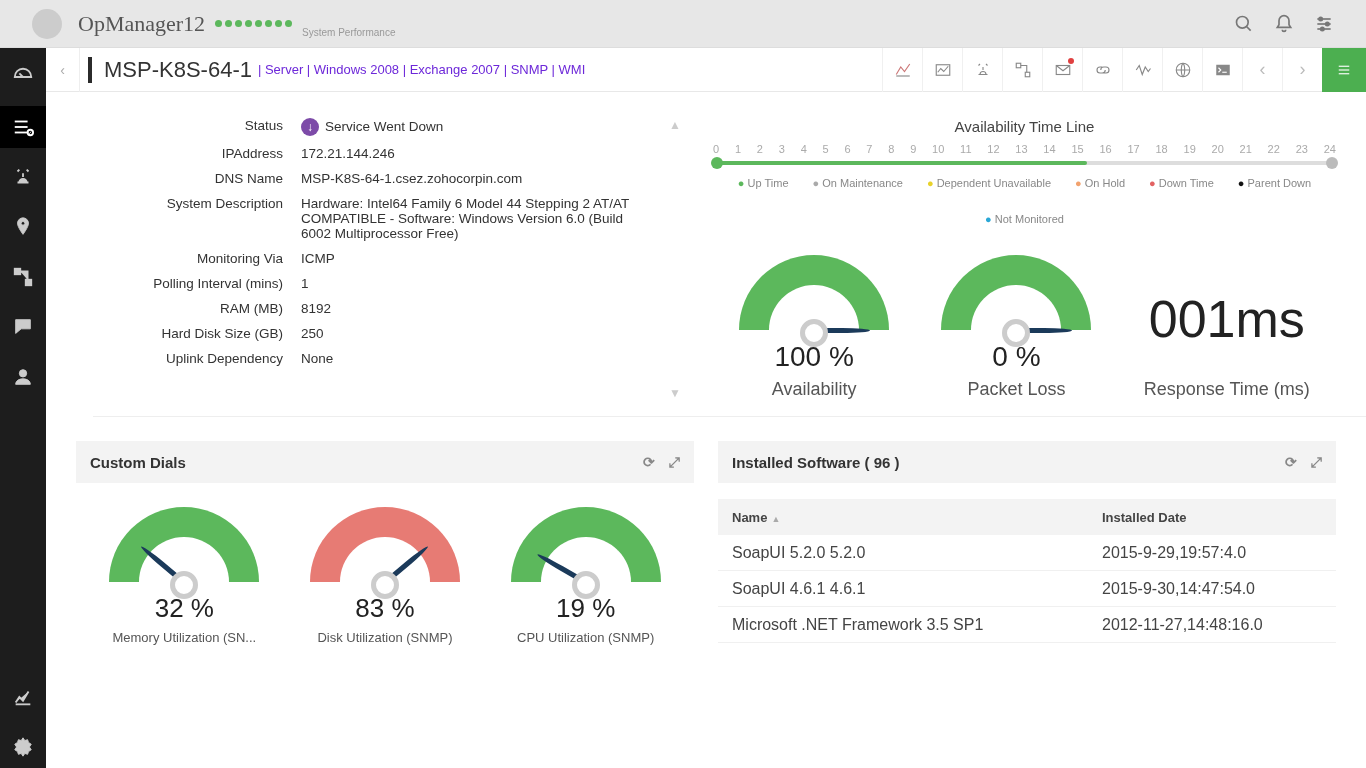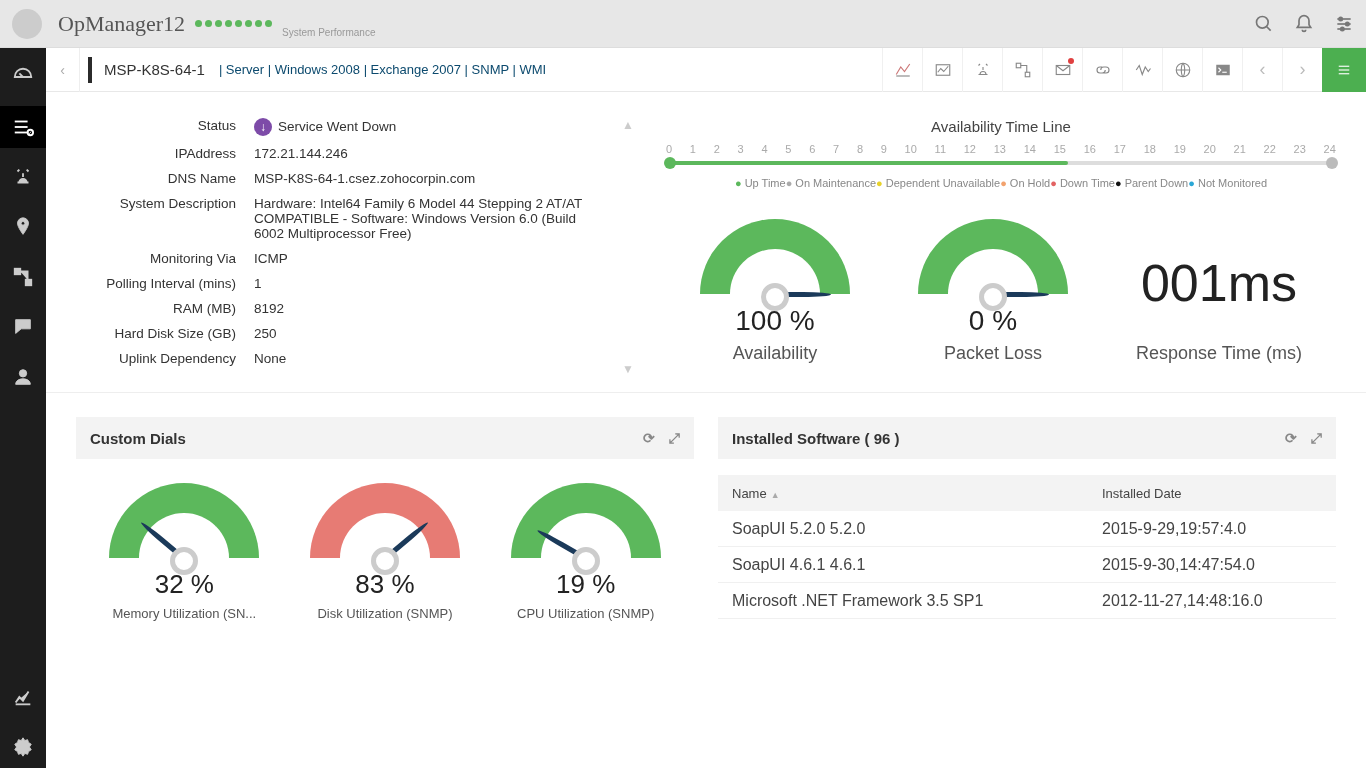--- a/index.html
+++ b/index.html
@@ -1,60 +1,60 @@
 <!DOCTYPE html>
 <html><head>
 <meta charset="utf-8">
 <style>
 * { margin:0; padding:0; box-sizing:border-box; font-family:"Segoe UI",Arial,sans-serif; }
 body { background:#f5f5f5; width:1366px; height:768px; overflow:hidden; }
-.topbar { height:48px; background:#e7e7e7; display:flex; align-items:center; padding:0 12px; border-bottom:1px solid #ddd; }
+.topbar { height:48px; background:#e7e7e7; display:flex; align-items:center; padding:0 32px; border-bottom:1px solid #ddd; }
 .avatar { width:30px; height:30px; border-radius:50%; background:#ccc; margin-right:16px; }
 .prodname { font-family:Georgia,serif; font-size:22px; color:#555; font-weight:400; }
 .dots { display:inline-flex; gap:3px; margin-left:10px; vertical-align:middle; }
 .dots span { width:7px; height:7px; border-radius:50%; background:#5cb85c; }
 .sysperf { font-size:10px; color:#999; margin-left:10px; margin-top:18px; }
 .topright { margin-left:auto; display:flex; gap:20px; color:#777; font-size:18px; }
 .topright svg { width:20px; height:20px; cursor:pointer; }
 
 .leftnav { position:absolute; left:0; top:48px; bottom:0; width:46px; background:#1d1d1d; display:flex; flex-direction:column; align-items:center; padding-top:8px; gap:8px; }
 .leftnav .nv { width:46px; height:42px; display:flex; align-items:center; justify-content:center; cursor:pointer; }
 .leftnav .nv.active { background:#000; }
 .leftnav .nv svg { width:22px; height:22px; fill:#ccc; stroke:#ccc; }
 .leftnav .spacer { flex:1; }
 
 .subbar { position:absolute; left:46px; top:48px; right:0; height:44px; background:#fff; display:flex; align-items:center; border-bottom:1px solid #e8e8e8; }
 .collapse { width:34px; height:44px; display:flex; align-items:center; justify-content:center; border-right:1px solid #eee; color:#aaa; cursor:pointer; font-size:14px;}
 .vbar { width:4px; height:26px; background:#2b2b2b; margin:0 12px 0 8px; }
-.devname { font-size:15px; color:#333; font-weight:500; }
-.devmeta { font-size:13px; color:#0c4a6e; margin-left:14px; }
+.devname { font-size:22px; color:#333; font-weight:500; }
+.devmeta { font-size:13px; color:#6d28d9; margin-left:6px; }
 .subright { margin-left:auto; display:flex; align-items:center; }
 .subright .ico { width:40px; height:44px; display:flex; align-items:center; justify-content:center; cursor:pointer; border-left:1px solid #f0f0f0; }
 .subright svg { width:20px; height:18px; stroke:#888; fill:none; stroke-width:1.5; }
 .burger { width:44px; height:44px; background:#4caf50; display:flex; align-items:center; justify-content:center; cursor:pointer; }
 .burger svg { stroke:#fff; }
 
 .content { position:absolute; left:46px; top:92px; right:0; bottom:0; background:#fff; overflow:auto; }
-.row1 { display:flex; padding:26px 30px 16px 30px; border-bottom:1px solid #eee; }
+.row1 { display:flex; padding:26px 30px 16px 30px; border-bottom:1px solid #eee;margin-left:47px; }
 .details { width:540px; }
 .details .r { display:flex; margin-bottom:10px; font-size:13.5px; }
 .details .lbl { width:160px; text-align:right; color:#333; }
 .details .val { margin-left:18px; color:#333; max-width:340px; }
 .statusico { display:inline-flex; width:18px; height:18px; border-radius:50%; background:#7d4ba8; color:#fff; align-items:center; justify-content:center; font-size:12px; margin-right:6px; vertical-align:middle;}
 .arrowcol { width:20px; display:flex; flex-direction:column; justify-content:space-between; color:#ccc; font-size:12px; padding:0 6px;}
 
 .rtcol { flex:1; padding-left:30px; }
 .tltitle { text-align:center; font-size:15px; color:#444; margin-bottom:8px; }
 .ticks { display:flex; justify-content:space-between; font-size:11px; color:#aaa; }
 .tlbar { position:relative; height:4px; background:#ddd; border-radius:2px; margin:6px 0 12px 0; }
 .tlbar .fill { position:absolute; left:0; top:0; bottom:0; width:60%; background:#5cb85c; border-radius:2px; }
 .tlbar .knob { position:absolute; width:12px; height:12px; border-radius:50%; top:-4px; }
 .tlbar .k1 { left:-2px; background:#5cb85c; }
 .tlbar .k2 { right:-2px; background:#bbb; }
-.legend { display:flex; flex-wrap:wrap; gap:0; justify-content:center; font-size:11px; color:#888; }
+.legend { display:flex; flex-wrap:wrap; gap:24px; justify-content:center; font-size:11px; color:#888; }
 .legend span::before { content:"● "; }
 .lg-up::before{color:#5cb85c;} .lg-mn::before{color:#aaa;} .lg-du::before{color:#e8d22a;} .lg-oh::before{color:#f2a26e;} .lg-dt::before{color:#e26262;} .lg-pd::before{color:#111;} .lg-nm::before{color:#2aa7d6;}
 
 .gauges { display:flex; justify-content:space-around; align-items:flex-end; margin-top:30px; }
 .gcard { text-align:center; }
 .gval { font-size:28px; color:#222; margin-top:6px; }
 .glbl { font-size:18px; color:#555; margin-top:6px; }
 .bignum { font-size:52px; color:#222; font-weight:300; }
 .gauge { position:relative; width:150px; height:80px; margin:0 auto; }
 .gauge .arc { width:150px; height:75px; border-radius:150px 150px 0 0; border:30px solid #5cb85c; border-bottom:none; box-sizing:border-box;}
@@ -63,21 +63,21 @@
 .gauge .ndl { position:absolute; left:50%; bottom:2px; width:56px; height:5px; background:#1b3a5a; transform-origin:left center; border-radius:2px 50% 50% 2px; }
 
 .row2 { display:flex; gap:24px; padding:24px 30px; }
 .panel { flex:1; }
 .phdr { background:#f3f3f3; height:42px; display:flex; align-items:center; padding:0 14px; font-size:15px; color:#333; font-weight:600;}
 .phdr .pact { margin-left:auto; display:flex; gap:14px; color:#888; font-size:14px; cursor:pointer;}
 .dials { display:flex; justify-content:space-around; padding:24px 8px; }
 .dials .gval{font-size:26px;}
 .dials .glbl{font-size:13px; max-width:170px; white-space:nowrap; overflow:hidden; text-overflow:ellipsis;}
 
-.tblhdr { display:flex; background:#f3f3f3; height:36px; align-items:center; padding:0 14px; font-size:13px; color:#444; font-weight:400; margin-top:16px;}
+.tblhdr { display:flex; background:#f3f3f3; height:36px; align-items:center; padding:0 14px; font-size:13px; color:#444; font-weight:700; margin-top:16px;}
 .tblhdr .c1 { flex:1; } .tblhdr .c2 { width:220px; }
 .tblrow { display:flex; height:36px; align-items:center; padding:0 14px; font-size:16px; color:#444; border-bottom:1px solid #f0f0f0;}
 .tblrow .c1 { flex:1; } .tblrow .c2 { width:220px; }
 .sortico { font-size:9px; color:#aaa; margin-left:4px;}
 .reddot{position:absolute;width:6px;height:6px;background:#e04040;border-radius:50%;top:10px;right:8px;}
 </style>
 </head>
 <body>
 
 <div class="topbar">

